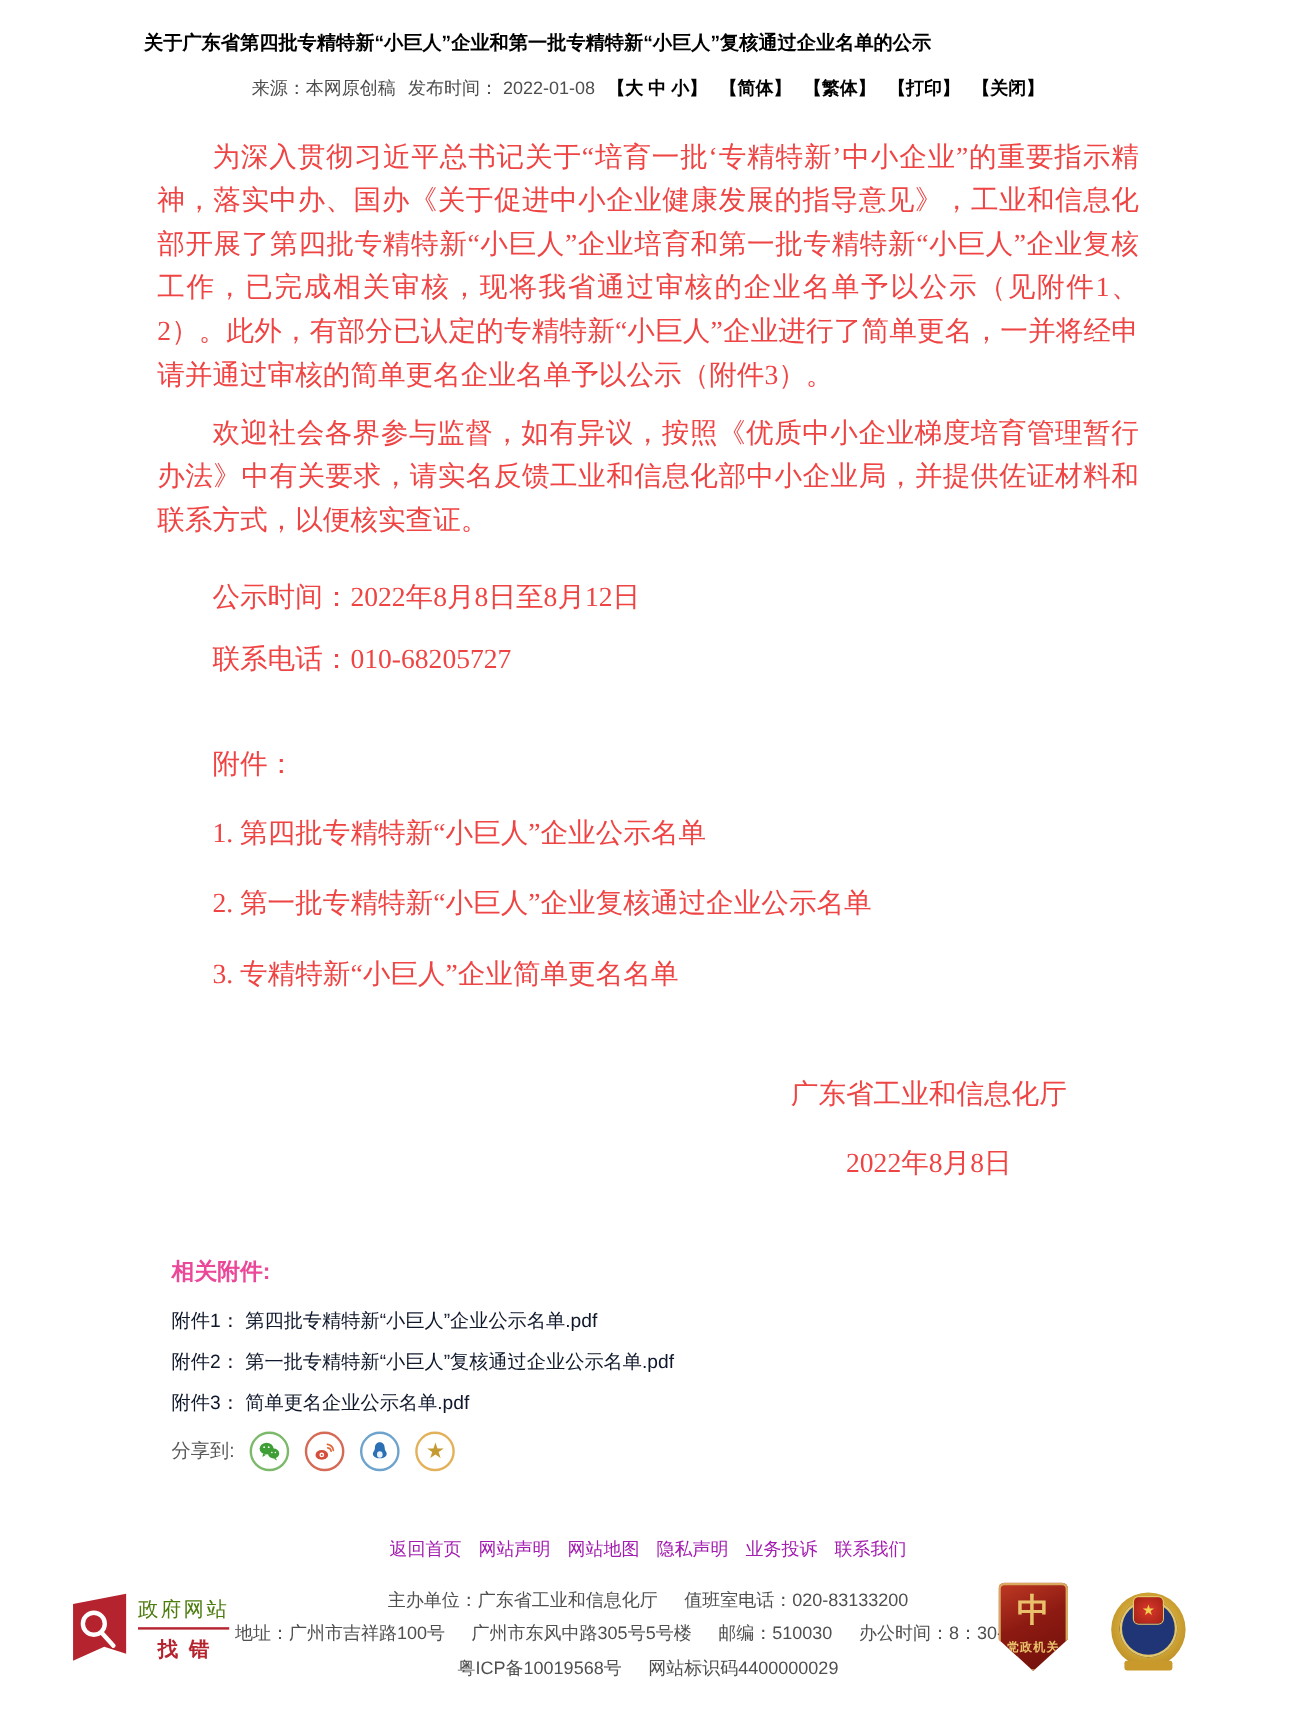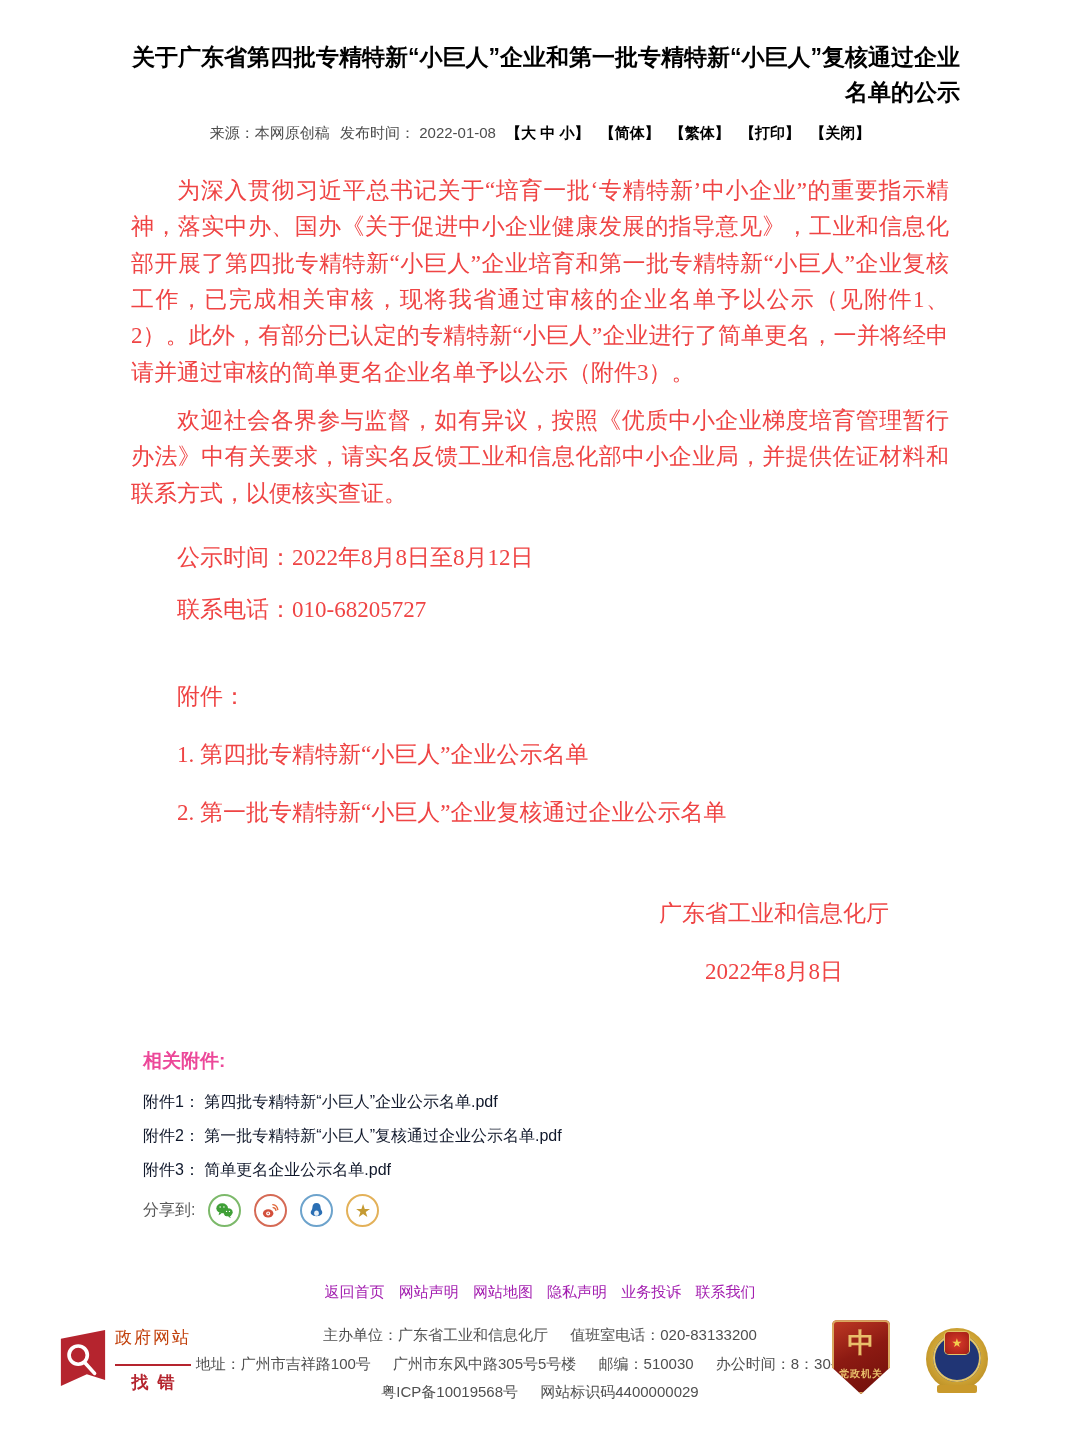--- a/index.html
+++ b/index.html
@@ -1,21 +1,21 @@
 <!DOCTYPE html>
 <html><head>
 <meta charset="utf-8">
 <style>
   html,body{margin:0;padding:0;background:#fff;}
   .page{position:relative;width:1080px;height:1440px;margin:0 auto;background:#ffffff;
         font-family:"Liberation Sans","DejaVu Sans",sans-serif;overflow:hidden;color:#111;}
 
   
-  .article-title{width:840px;margin:0 auto;padding-top:40px;font-size:23px;font-weight:bold;
-                 line-height:1.5;text-align:right;color:#000;}
+  .article-title{width:840px;margin:0 auto;padding-top:25px;font-size:16px;font-weight:bold;
+                 line-height:1.5;text-align:left;color:#000;}
   .meta{margin-top:15px;text-align:center;font-size:15px;color:#4d4d4d;}
   .meta span{margin:0 3px;}
   .meta .ctrl{color:#000000;cursor:pointer;font-weight:bold;}
 
   
   .article-body{width:818px;margin:30px auto 0;font-family:"Liberation Serif","DejaVu Serif",serif;
                 font-size:23px;line-height:1.58;color:#ef4444;text-align:justify;}
   .article-body p{margin:0;text-indent:2em;}
   .p2{margin-top:12px !important;}
   .info-1{margin-top:28px !important;}
@@ -43,21 +43,21 @@
 
   
   .footer-nav{margin-top:56px;text-align:center;font-size:15px;color:#a21caf;}
   .footer-nav span{margin:0 5px;cursor:pointer;}
   .footer-info{position:relative;margin-top:16px;height:122px;}
   .footer-text{width:760px;margin:0 auto;text-align:center;font-size:15px;color:#4f4f4f;line-height:1.9;padding-top:3px;}
   .footer-text .seg{margin:0 9px;white-space:nowrap;}
 
   .gov-logo{position:absolute;left:58px;top:8px;display:flex;align-items:center;cursor:pointer;}
   .gov-logo-text{margin-left:7px;}
-  .glt1{font-size:17px;color:#c2410c;letter-spacing:2px;padding-bottom:15px;border-bottom:2px solid #b5242e;}
+  .glt1{font-size:17px;color:#4d7c0f;letter-spacing:2px;padding-bottom:3px;border-bottom:2px solid #b5242e;}
   .glt2{font-size:17px;color:#b5242e;font-weight:bold;letter-spacing:9px;margin-top:5px;text-align:center;text-indent:9px;}
 
   .badge-dz{position:absolute;right:190px;top:2px;width:58px;height:74px;cursor:pointer;}
   .dz-shape{width:100%;height:100%;background:linear-gradient(155deg,#c03a24 0%,#8c1a12 45%,#6f0f0a 100%);
             clip-path:polygon(0 0,100% 0,100% 64%,50% 100%,0 64%);border-radius:5px;position:relative;
             box-shadow:inset 0 0 0 2px #d9a95f;}
   .dz-emblem{position:absolute;top:5px;width:100%;text-align:center;color:#e9c06b;font-size:27px;font-weight:bold;}
   .dz-text{position:absolute;bottom:13px;width:100%;text-align:center;color:#e9c06b;font-size:10px;
            letter-spacing:1px;font-weight:bold;}
 
@@ -94,20 +94,21 @@
   </div>
 
   <div class="article-body">
     <p>为深入贯彻习近平总书记关于“培育一批‘专精特新’中小企业”的重要指示精神，落实中办、国办《关于促进中小企业健康发展的指导意见》，工业和信息化部开展了第四批专精特新“小巨人”企业培育和第一批专精特新“小巨人”企业复核工作，已完成相关审核，现将我省通过审核的企业名单予以公示（见附件1、2）。此外，有部分已认定的专精特新“小巨人”企业进行了简单更名，一并将经申请并通过审核的简单更名企业名单予以公示（附件3）。</p>
     <p class="p2">欢迎社会各界参与监督，如有异议，按照《优质中小企业梯度培育管理暂行办法》中有关要求，请实名反馈工业和信息化部中小企业局，并提供佐证材料和联系方式，以便核实查证。</p>
     <p class="info-1">公示时间：2022年8月8日至8月12日</p>
     <p class="info-2">联系电话：010-68205727</p>
     <p class="att-head">附件：</p>
     <p class="att-item">1. 第四批专精特新“小巨人”企业公示名单</p>
     <p class="att-item">2. 第一批专精特新“小巨人”企业复核通过企业公示名单</p>
+    <p class="att-item">3. 专精特新“小巨人”企业简单更名名单</p>
     <div class="signature-wrap">
       <div class="signature">
         <div>广东省工业和信息化厅</div>
         <div class="sig-date">2022年8月8日</div>
       </div>
     </div>
   </div>
 
   <div class="related">
     <div class="related-heading">相关附件:</div>

